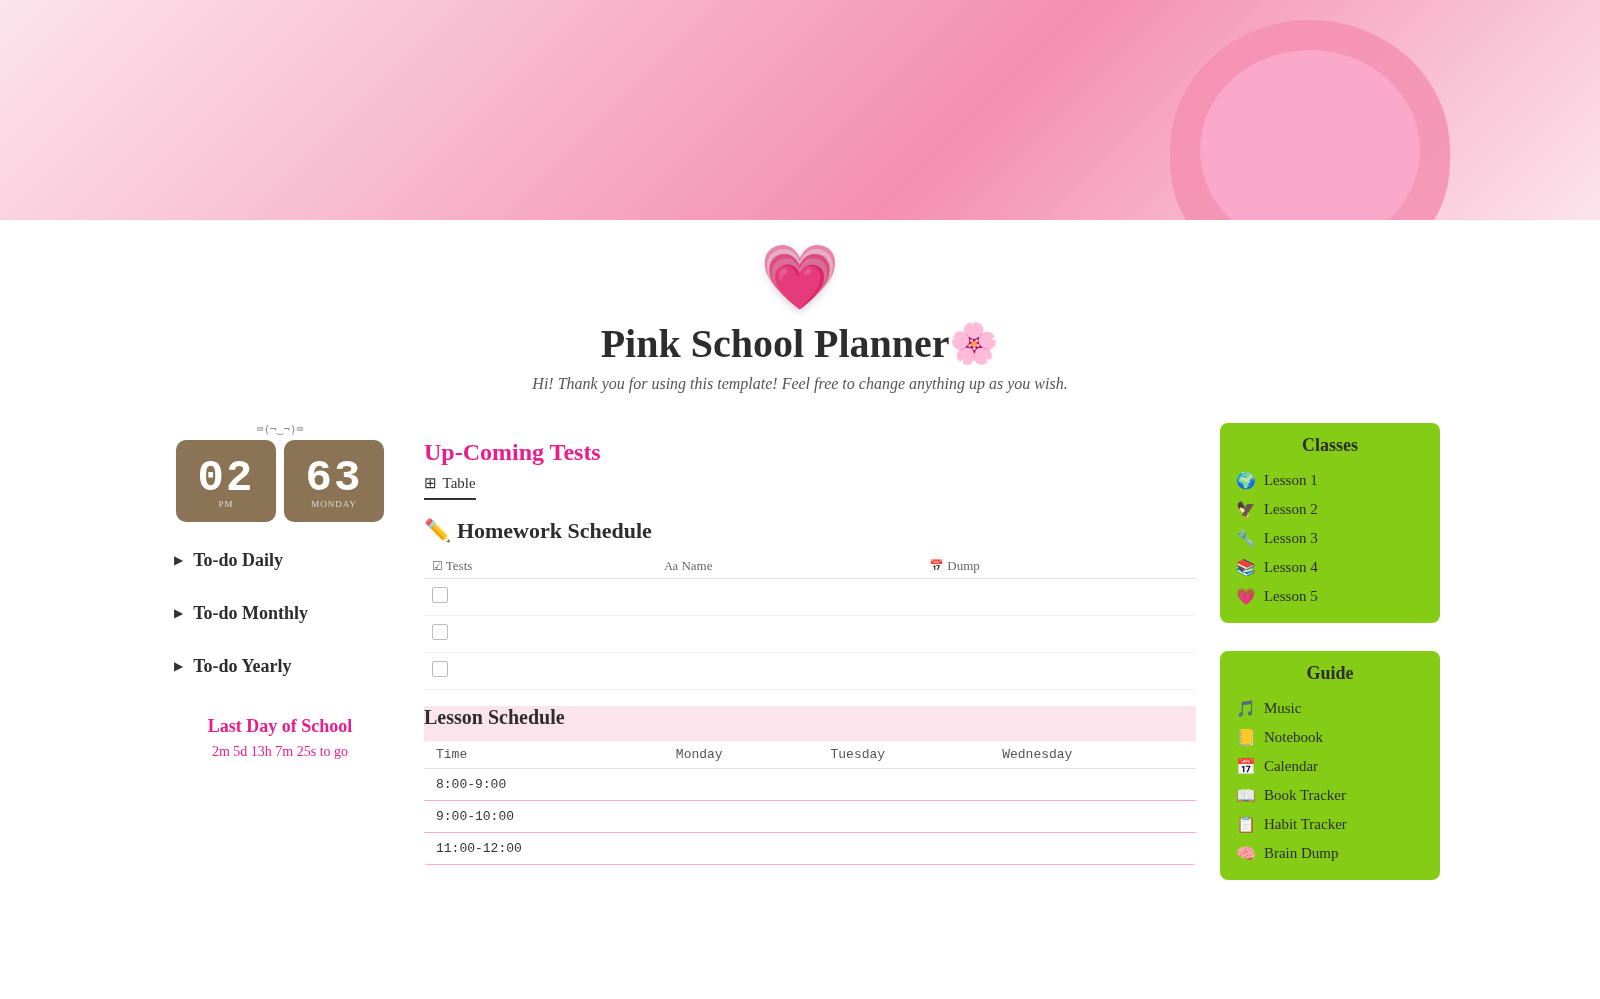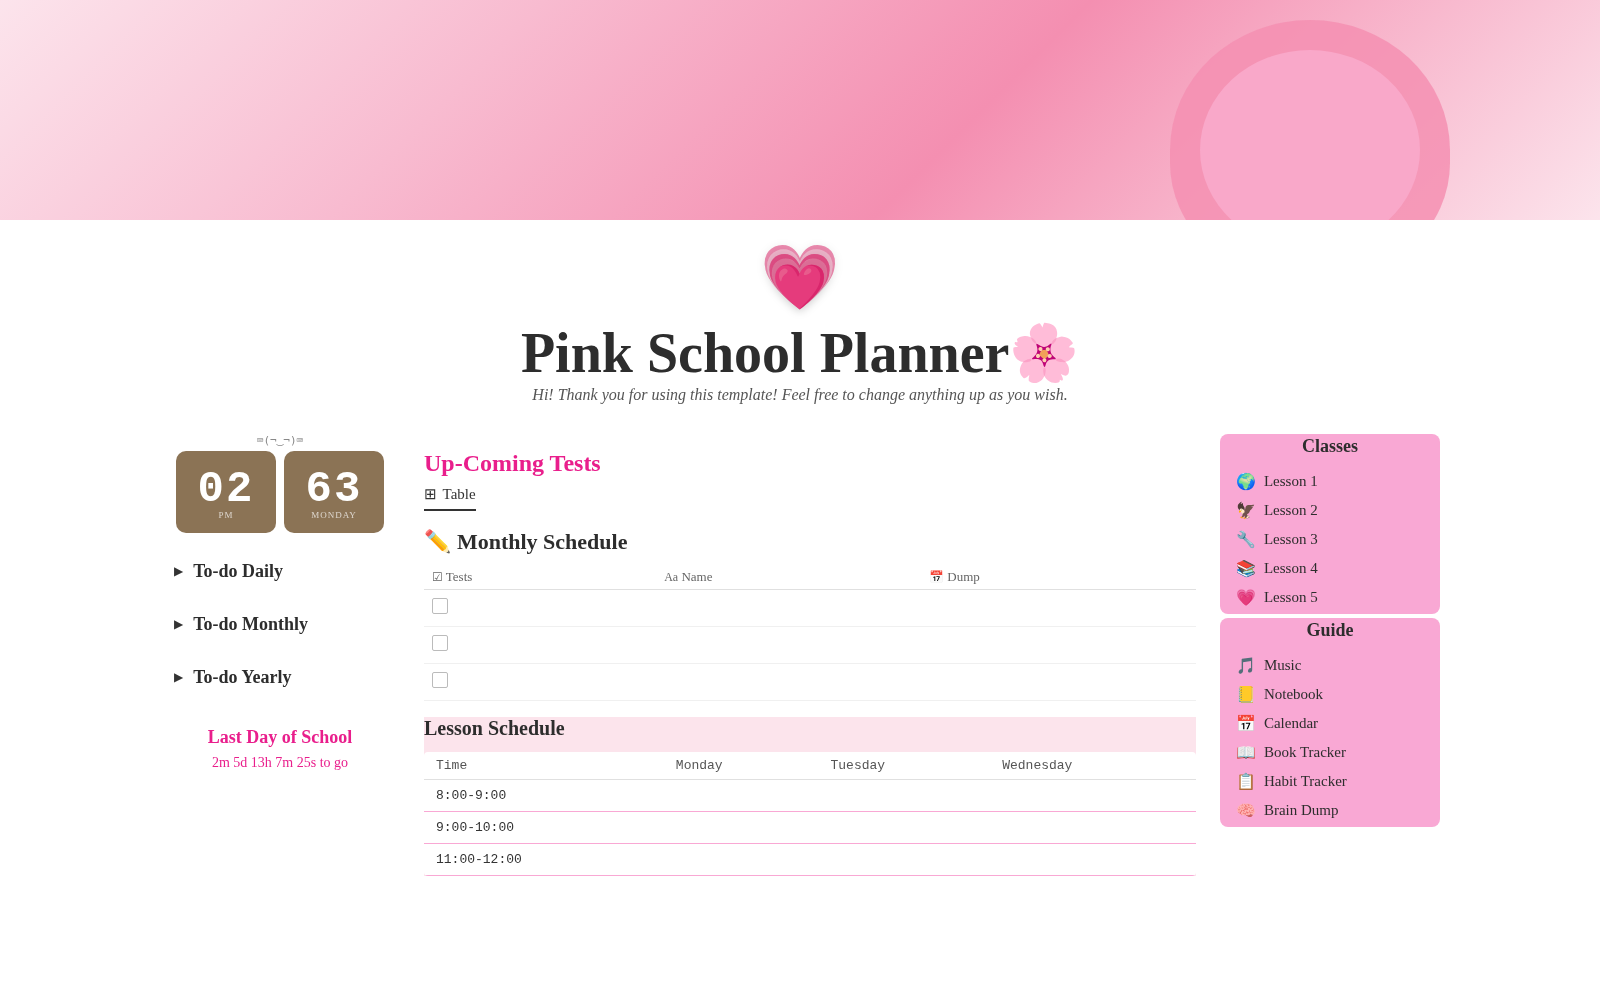--- a/index.html
+++ b/index.html
@@ -66,25 +66,25 @@
       text-align: center;
       padding: 20px 0 10px;
     }
     .heart-emoji {
       font-size: 64px;
       display: block;
       margin-bottom: 5px;
       filter: drop-shadow(0 2px 4px rgba(0,0,0,0.2));
     }
     .page-title {
-      font-size: 56px;
+      font-size: 40px;
       font-weight: bold;
       color: #2d2d2d;
       font-family: 'Georgia', serif;
-      margin-bottom: 0;
+      margin-bottom: 8px;
     }
     .page-subtitle {
       font-size: 16px;
       color: #555;
       font-style: italic;
       margin-bottom: 20px;
     }
 
     
     .main-layout {
@@ -275,24 +275,24 @@
       font-size: 13px;
       color: #333;
     }
 
     
     .right-col {
       width: 220px;
       flex-shrink: 0;
     }
     .right-section {
-      background: #f9a8d4;
+      background: #84cc16;
       border-radius: 8px;
-      padding: 2px 16px;
-      margin-bottom: 4px;
+      padding: 12px 16px;
+      margin-bottom: 28px;
     }
     .right-section-title {
       font-size: 18px;
       font-weight: bold;
       color: #2d2d2d;
       text-align: center;
       margin-bottom: 10px;
       font-family: 'Georgia', serif;
     }
     .right-item {
@@ -369,21 +369,21 @@
 
     <div class="middle-col">
 
       <div class="section-title-pink">Up-Coming Tests</div>
       <div class="table-link">
         <span>⊞</span>
         <span>Table</span>
       </div>
 
       <div class="hw-section">
-        <div class="hw-title">✏️ Monthly Schedule</div>
+        <div class="hw-title">✏️ Homework Schedule</div>
         <table class="hw-table">
           <thead>
             <tr>
               <th>
                 <span style="font-size:12px;">☑</span>
                 <span>Tests</span>
               </th>
               <th>
                 <span style="font-size:12px;">Aa</span>
                 <span>Name</span>

